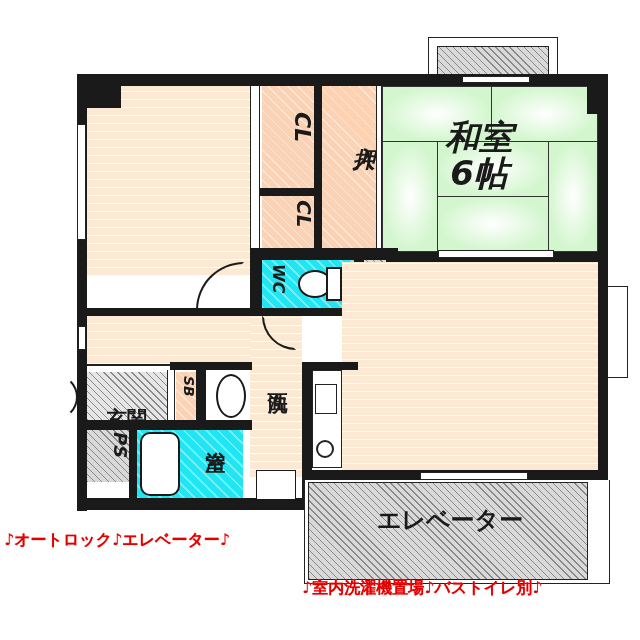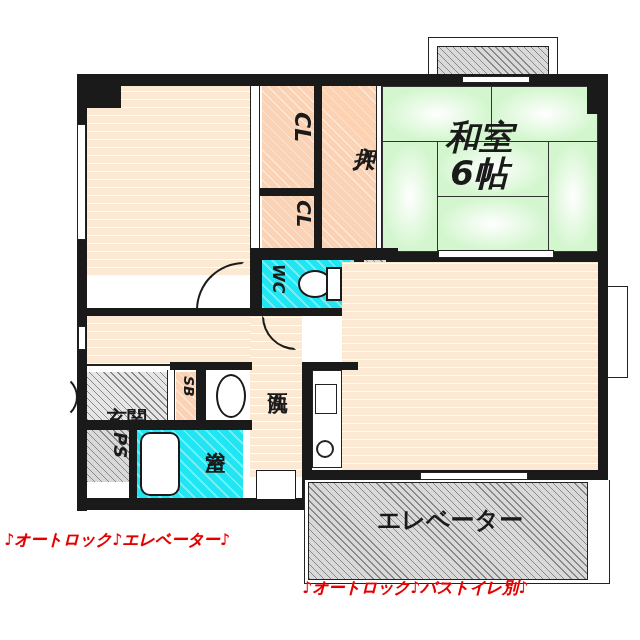--- a/index.html
+++ b/index.html
@@ -12,21 +12,21 @@
     background-image: repeating-linear-gradient(45deg, rgba(255,255,255,0.45) 0 1px, transparent 1px 7px); }
   .tatami { background:#d8f7d4; }
   .tatami-mat { position:absolute; border:1px solid #333; box-sizing:border-box;
     background: radial-gradient(ellipse at center, #ffffff 0%, #d4f6cf 70%); }
   .cyan { background-color:#1fe6f2;
     background-image: repeating-linear-gradient(45deg, rgba(255,255,255,0.35) 0 2px, transparent 2px 8px); }
   .hatch { background-color:#d9d9d9;
     background-image: repeating-linear-gradient(45deg, #888 0 1px, transparent 1px 5px); }
   .label { position:absolute; font-weight:bold; font-style:italic; color:#1a1a1a; text-align:center; line-height:1.05; }
   .win { position:absolute; background:#fff; border:1px solid #222; box-sizing:border-box; }
-  .ad { position:absolute; color:#e00000; font-weight:bold; font-style:italic; font-size:16px; white-space:nowrap; letter-spacing:0px;
+  .ad { position:absolute; color:#e00000; font-weight:bold; font-size:16px; white-space:nowrap; letter-spacing:0px;
     text-shadow: 0 0 1px #ff8080; }
   .fixture { position:absolute; background:#fff; border:2px solid #1a1a1a; box-sizing:border-box; }
 </style>
 </head>
 <body>
 
 <div class="abs" style="left:428px;top:37px;width:130px;height:38px;border:1px solid #222;background:#fff;"></div>
 <div class="abs hatch" style="left:437px;top:46px;width:112px;height:30px;border:1px solid #222;"></div>
 
 <div class="abs wall" style="left:77px;top:74px;width:310px;height:12px;"></div>
@@ -119,13 +119,13 @@
 <div class="abs" style="left:608px;top:286px;width:20px;height:92px;background:#fff;border:1px solid #222;border-left:none;"></div>
 <div class="abs wall" style="left:302px;top:470px;width:306px;height:10px;"></div>
 <div class="win" style="left:420px;top:472px;width:108px;height:8px;"></div>
 <div class="abs wall" style="left:588px;top:480px;width:20px;height:24px;"></div>
 
 <div class="abs" style="left:304px;top:480px;width:306px;height:104px;border:1px solid #222;border-top:none;background:#fff;"></div>
 <div class="abs hatch" style="left:308px;top:482px;width:280px;height:98px;border:1px solid #222;"></div>
 <div class="label" style="left:340px;top:508px;width:220px;font-size:24px;font-style:normal;">エレベーター</div>
 
 <div class="ad" style="left:4px;top:530px;">♪オートロック♪エレベーター♪</div>
-<div class="ad" style="left:302px;top:578px;">♪オートロック♪バストイレ別♪</div>
+<div class="ad" style="left:302px;top:578px;">♪室内洗濯機置場♪バストイレ別♪</div>
 
 </body></html>

